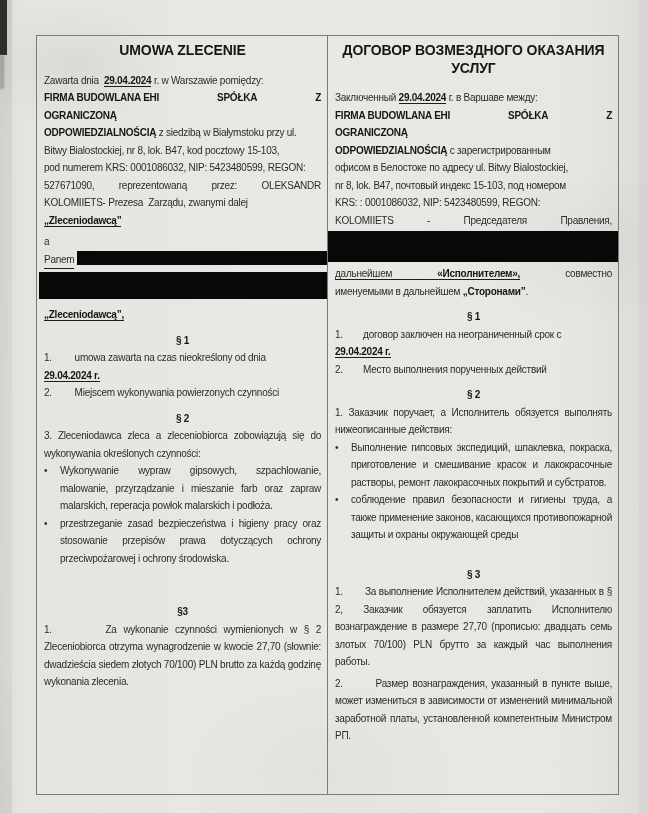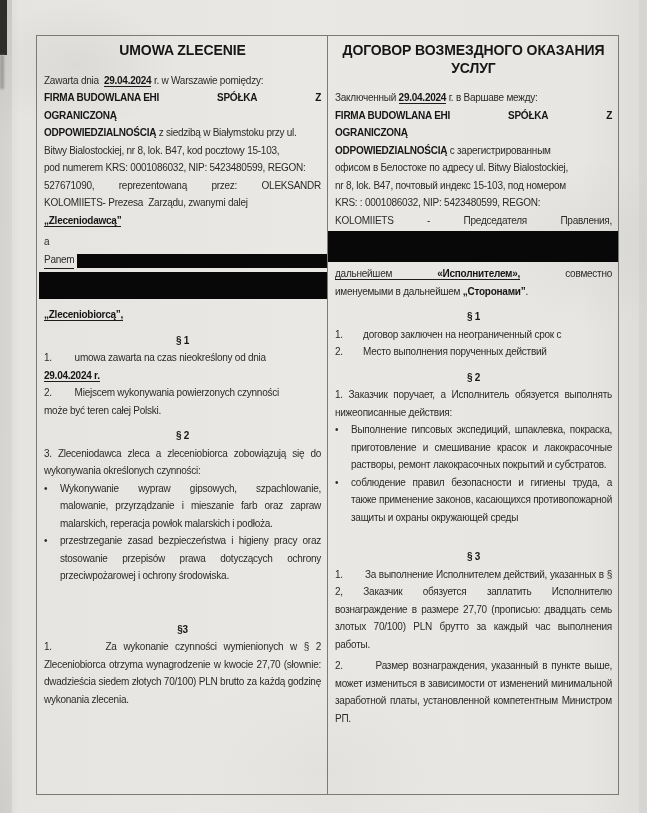--- a/index.html
+++ b/index.html
@@ -33,21 +33,21 @@
          letter-spacing:-0.1px;margin-top:3px;}
   .line{white-space:normal;}
   .jline{text-align:justify;text-align-last:justify;}
   .ind{padding-left:26px;}
   .para{text-align:justify;}
   .section{text-align:center;font-weight:bold;color:#161616;margin-top:8px;}
   .bullet{display:flex;}
   .bullet .marker{flex:0 0 16px;width:16px;}
   .bullet .btext{flex:1;text-align:justify;}
   .g4{height:4px;} .g8{height:8px;} .g12{height:12px;} .g14{height:14px;} .g28{height:28px;}
-  .redactline{display:flex;align-items:flex-end;}
+  .redactline{display:flex;align-items:flex-start;}
   .redactline .bar{flex:1;height:14px;background:#080808;margin:0 -6px 1px 3px;}
   .redactblock{background:#080808;height:27px;margin:3px -6px 3px -5px;}
   .col.right .redactblock{height:31px;margin:2px -6px 3px -7px;}
 </style>
 </head>
 <body>
 
 <div id="screen">
   <div class="paper"></div>
   <div class="left-band"></div>
@@ -73,26 +73,25 @@
         <div class="blk line"><span class="">KOLOMIIETS- Prezesa &nbsp;Zarządu, zwanymi dalej</span></div>
         <div class="blk line"><span class="b u">„Zleceniodawcą”</span></div>
         <div class="blk g4"></div>
         <div class="blk line"><span class="">a</span></div>
         <div class="blk redactline">
           <span class="u">Panem </span>
           <span class="bar"></span>
         </div>
         <div class="blk redactblock"></div>
         <div class="blk g4"></div>
-        <div class="blk line"><span class="b u">„Zleceniobiorcą”,</span></div>
+        <div class="blk line"><span class="b u">„Zleceniodawcą”,</span></div>
         <div class="blk section"><span class="">§ 1</span></div>
         <div class="blk line"><span class="">1.&nbsp;&nbsp;&nbsp;&nbsp;&nbsp;&nbsp;&nbsp;&nbsp;&nbsp;umowa zawarta na czas nieokreślony od dnia</span></div>
         <div class="blk line"><span class="b u">29.04.2024 r.</span></div>
         <div class="blk line"><span class="">2.&nbsp;&nbsp;&nbsp;&nbsp;&nbsp;&nbsp;&nbsp;&nbsp;&nbsp;Miejscem wykonywania powierzonych czynności</span></div>
-        <div class="blk line"><span class="">może być teren całej Polski.</span></div>
         <div class="blk section"><span class="">§ 2</span></div>
         <div class="blk para"><span class="">3. Zleceniodawca zleca a zleceniobiorca zobowiązują się do wykonywania określonych czynności:</span></div>
         <div class="blk bullet">
           <span class="marker">•</span>
           <span class="btext"><span class="">Wykonywanie wypraw gipsowych, szpachlowanie, malowanie, przyrządzanie i mieszanie farb oraz zapraw malarskich, reperacja powłok malarskich i podłoża.</span></span>
         </div>
         <div class="blk bullet">
           <span class="marker">•</span>
           <span class="btext"><span class="">przestrzeganie zasad bezpieczeństwa i higieny pracy oraz stosowanie przepisów prawa dotyczących ochrony przeciwpożarowej i ochrony środowiska.</span></span>
         </div>
@@ -114,20 +113,21 @@
         <div class="blk line"><span class="b ">ODPOWIEDZIALNOŚCIĄ</span><span class=""> с зарегистрированным</span></div>
         <div class="blk line"><span class="">офисом в Белостоке по адресу ul. Bitwy Bialostockiej,</span></div>
         <div class="blk line"><span class="">nr 8, lok. B47, почтовый индекс 15-103, под номером</span></div>
         <div class="blk line"><span class="">KRS: : 0001086032, NIP: 5423480599, REGON:</span></div>
         <div class="blk jline"><span class="">KOLOMIIETS - Председателя Правления,</span></div>
         <div class="blk redactblock"></div>
         <div class="blk jline"><span class="u">дальнейшем </span><span class="b u">«Исполнителем»,</span><span class=""> совместно</span></div>
         <div class="blk line"><span class="">именуемыми в дальнейшем </span><span class="b ">„Сторонами”</span><span class="">.</span></div>
         <div class="blk section"><span class="">§ 1</span></div>
         <div class="blk line"><span class="">1.&nbsp;&nbsp;&nbsp;&nbsp;&nbsp;&nbsp;&nbsp;&nbsp;договор заключен на неограниченный срок с</span></div>
+        <div class="blk line"><span class="b u">29.04.2024 г.</span></div>
         <div class="blk line"><span class="">2.&nbsp;&nbsp;&nbsp;&nbsp;&nbsp;&nbsp;&nbsp;&nbsp;Место выполнения порученных действий</span></div>
         <div class="blk section"><span class="">§ 2</span></div>
         <div class="blk para"><span class="">1. Заказчик поручает, а Исполнитель обязуется выполнять нижеописанные действия:</span></div>
         <div class="blk bullet">
           <span class="marker">•</span>
           <span class="btext"><span class="">Выполнение гипсовых экспедиций, шпаклевка, покраска, приготовление и смешивание красок и лакокрасочные растворы, ремонт лакокрасочных покрытий и субстратов.</span></span>
         </div>
         <div class="blk bullet">
           <span class="marker">•</span>
           <span class="btext"><span class="">соблюдение правил безопасности и гигиены труда, а также применение законов, касающихся противопожарной защиты и охраны окружающей среды</span></span>

